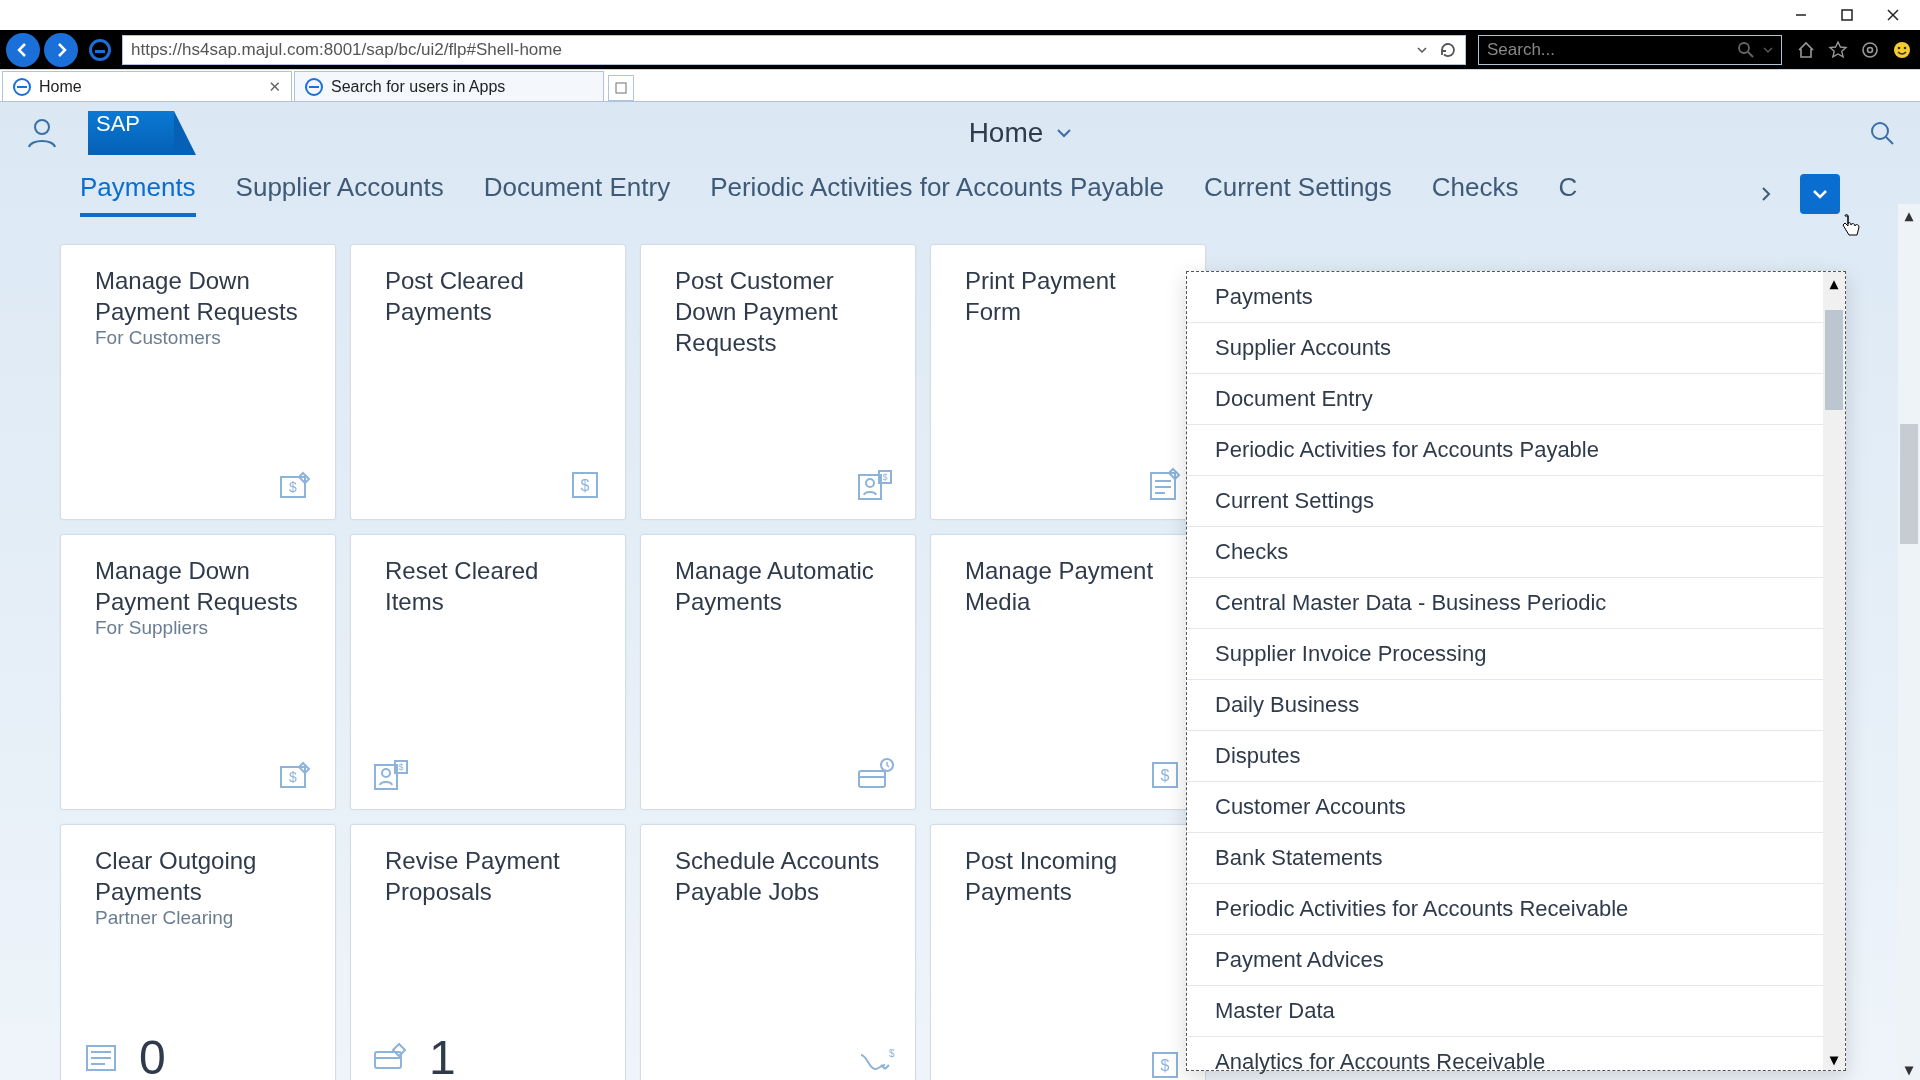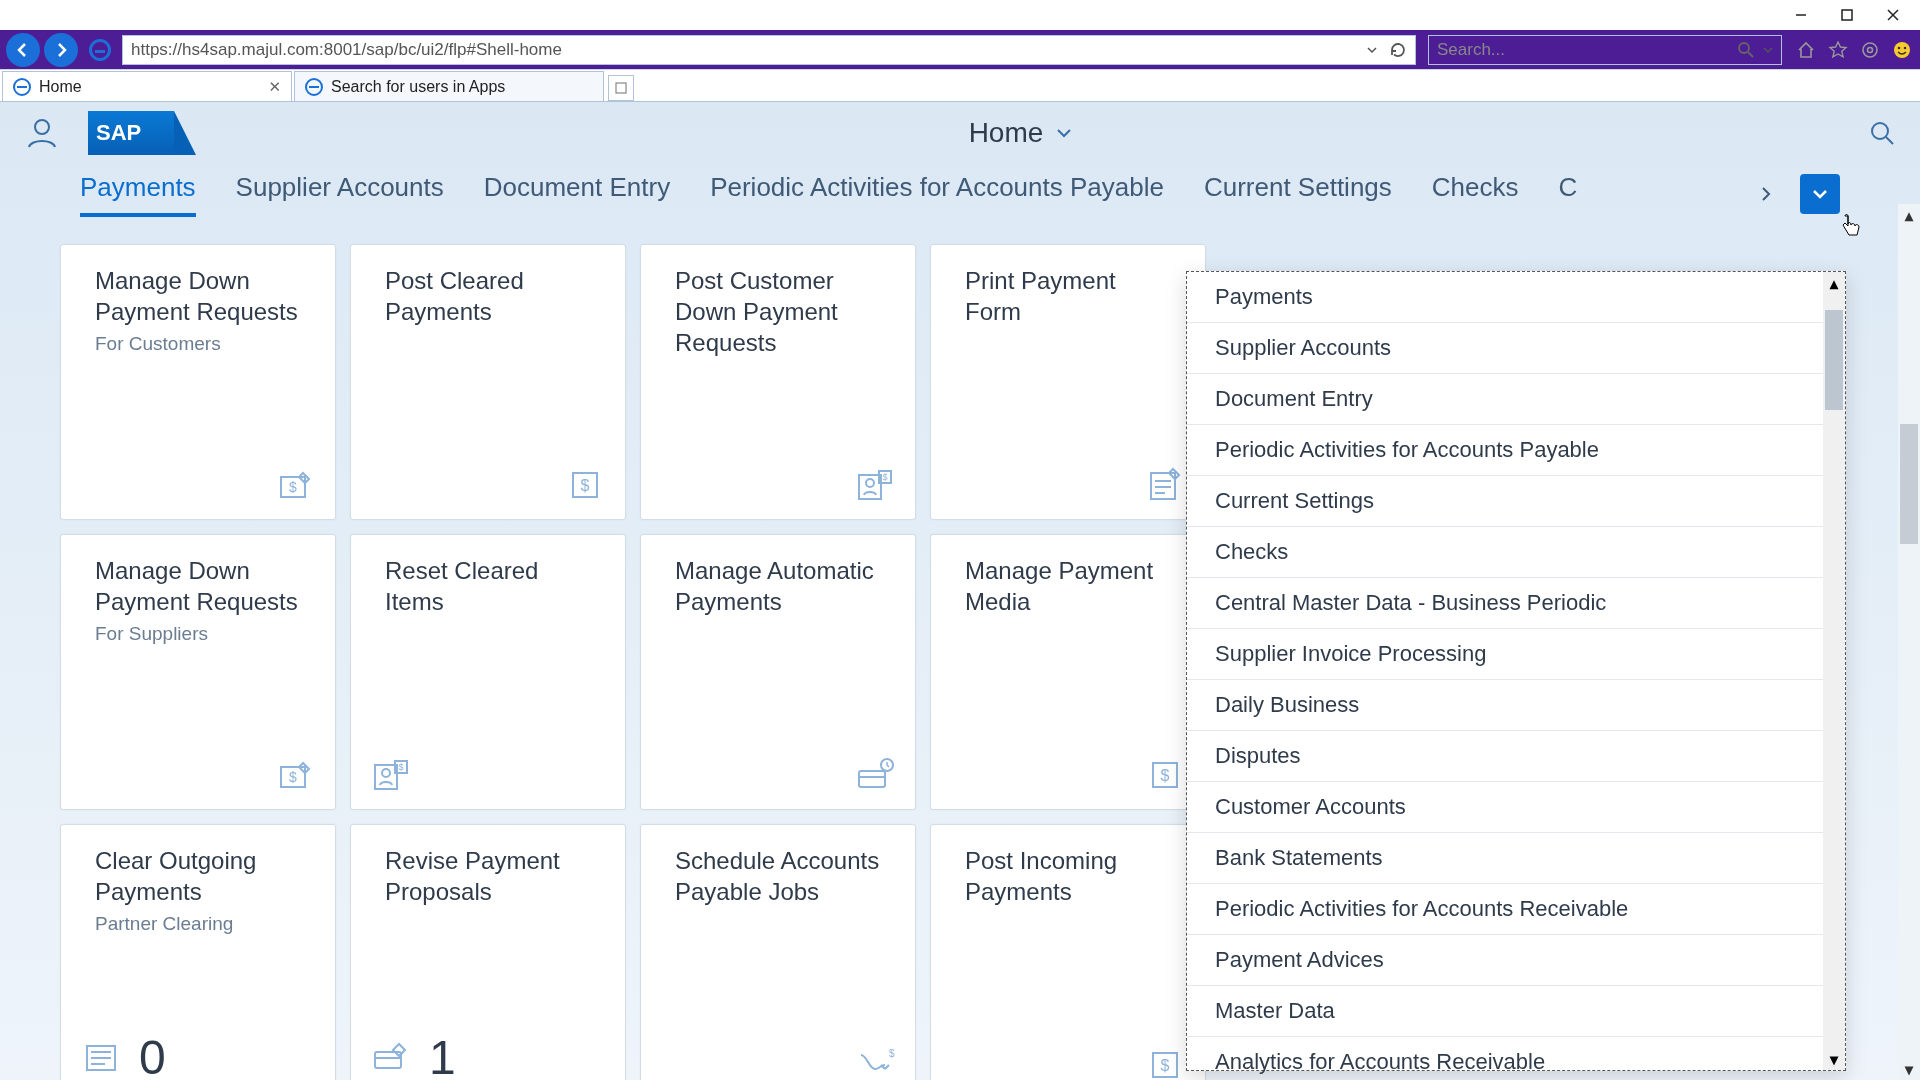--- a/index.html
+++ b/index.html
@@ -1,63 +1,63 @@
 <!DOCTYPE html>
 <html><head>
 <meta charset="utf-8">
 <style>
   * { box-sizing: border-box; margin: 0; padding: 0; font-family: "Segoe UI", Arial, sans-serif; }
   body { width:1920px; height:1080px; overflow:hidden; background:#fff; position:relative; }
 
   
   .titlebar { height:30px; background:#fff; display:flex; justify-content:flex-end; align-items:center; padding:0 4px; }
   .titlebar .winbtn { width:46px; height:30px; display:flex; align-items:center; justify-content:center; color:#222; }
-  .toolbar { height:40px; background:#4c1d95; display:flex; align-items:center; padding:0 6px; gap:4px; border-bottom:1px solid #ccd6e0; }
+  .toolbar { height:40px; background:#000000; display:flex; align-items:center; padding:0 6px; gap:4px; border-bottom:1px solid #ccd6e0; }
   .nav-circle { width:34px; height:34px; border-radius:50%; background:#1a6fd8; display:flex; align-items:center; justify-content:center; color:#fff; }
   .nav-circle svg { width:16px; height:16px; }
   .ie-icon { width:28px; height:28px; margin:0 4px; display:flex; align-items:center; justify-content:center; }
   .ie-e { width:22px; height:22px; border-radius:50%; border:3px solid #1a6fd8; position:relative; }
   .ie-e::after { content:""; position:absolute; left:3px; right:3px; top:8px; height:3px; background:#1a6fd8; }
   .addr { flex:1; height:30px; border:1px solid #b0c3da; background:#fff; display:flex; align-items:center; padding:0 8px; color:#555; font-size:17px; }
   .addr .drop { margin-left:auto; display:flex; gap:12px; align-items:center; color:#555; }
-  .searchbox { width:354px; height:30px; border:1px solid #b0c3da; margin-left:8px; display:flex; align-items:center; padding:0 8px; color:#888; font-size:17px; }
+  .searchbox { width:304px; height:30px; border:1px solid #b0c3da; margin-left:8px; display:flex; align-items:center; padding:0 8px; color:#888; font-size:17px; }
   .searchbox .mag { margin-left:auto; display:flex; gap:8px; align-items:center;}
   .tb-icons { display:flex; gap:8px; margin-left:8px; color:#888; }
   .tb-icons .ico { width:24px; height:24px; display:flex; align-items:center; justify-content:center; font-size:20px; }
 
   .tabstrip { height:32px; background:#fff; display:flex; align-items:flex-end; border-bottom:1px solid #b0c3da; }
   .btab { height:30px; padding:0 10px; display:flex; align-items:center; gap:8px; font-size:16px; color:#222; border:1px solid #b0c3da; border-bottom:none; background:#f4f8fd; margin-left:2px;}
   .btab.active { background:#fff; }
   .btab .ie-mini { width:18px; height:18px; border-radius:50%; border:2px solid #1a6fd8; position:relative; }
   .btab .ie-mini::after { content:""; position:absolute; left:2px; right:2px; top:6px; height:2px; background:#1a6fd8; }
   .btab .close { margin-left:12px; color:#666; font-size:15px;}
   .newtab { width:26px; height:26px; border:1px solid #b0c3da; margin-left:4px; display:flex; align-items:center; justify-content:center; font-size:14px; }
 
   
   .sap-page { position:relative; height:978px; background:linear-gradient(#dbe8f4,#eef4fa); }
   .sap-header { height:62px; display:flex; align-items:center; padding:0 24px; }
   .sap-header .person { width:36px; height:36px; margin-right:28px; color:#3a6fa6; }
-  .sap-logo { width:86px; height:44px; background:linear-gradient(#0a79d4,#0660b5); position:relative; display:flex; align-items:center; justify-content:flex-start; color:#fff; font-weight:bold; font-size:22px; padding-left:8px;}
+  .sap-logo { width:86px; height:44px; background:linear-gradient(#0a79d4,#0660b5); position:relative; display:flex; justify-content:flex-start; color:#fff; font-weight:normal; font-size:22px; padding-left:8px;}
   .sap-logo::after { content:""; position:absolute; right:-22px; top:0; border-top:44px solid transparent; border-left:22px solid #0660b5; }
   .sap-header .center { flex:1; display:flex; justify-content:center; align-items:center; gap:12px; color:#2f3b4b; font-size:28px; }
   .sap-header .center .chev { width:18px; height:18px; color:#3a6fa6; }
   .sap-header .search { width:28px; height:28px; color:#3a6fa6; }
 
   .anchorbar { height:60px; display:flex; align-items:center; padding:0 80px 0 80px; position:relative; }
   .anchorbar .tabs { display:flex; gap:40px; flex:1; overflow:hidden; white-space:nowrap;}
   .anchorbar .tab { font-size:26px; color:#3f5a77; padding-bottom:10px; cursor:pointer;}
   .anchorbar .tab.active { color:#0a6ed1; border-bottom:4px solid #0a6ed1; }
   .anchorbar .scroll-right { width:30px; text-align:center; color:#3f5a77; font-size:24px;}
   .anchorbar .overflow-btn { width:40px; height:40px; background:#0a6ed1; color:#fff; display:flex; align-items:center; justify-content:center; border-radius:4px; margin-left:12px; cursor:pointer;}
   .cursor-hand { position:absolute; right:58px; top:50px; width:22px; height:26px; z-index:20; color:#000; }
 
   .tilegrid { padding:20px 60px; display:grid; grid-template-columns:repeat(4, 276px); grid-auto-rows:276px; gap:14px; }
   .tile { background:#fff; border:1px solid #d4dde6; border-radius:3px; box-shadow:0 0 2px rgba(0,0,0,0.05); padding:20px 34px; display:flex; flex-direction:column; position:relative;}
   .tile .title { font-size:24px; color:#2f3b4b; line-height:1.3; }
-  .tile .sub { font-size:19px; color:#6a7d91; margin-top:6px; }
+  .tile .sub { font-size:19px; color:#6a7d91; }
   .tile .iconarea { position:absolute; bottom:14px; right:20px; display:flex; align-items:center; gap:12px;}
   .tile .iconarea.left-icon { left:20px; right:auto; }
   .tile .iconarea .ticon { width:40px; height:40px; color:#8db3da; }
   .tile .iconarea .num { font-size:48px; color:#2f3b4b; margin-left:6px;}
 
   
   .overflow-menu { position:absolute; top:271px; left:1186px; width:660px; background:#fff; border:1px dashed #555; box-shadow:0 6px 20px rgba(0,0,0,0.15); z-index:10; max-height:800px; }
   .overflow-menu .item { padding:12px 28px; font-size:22px; color:#2f3b4b; border-bottom:1px solid #e4e8ed; cursor:pointer;}
   .overflow-menu .item:first-child { background:#f0f6fc;}
   .overflow-menu .scrollbar { position:absolute; right:0; top:0; bottom:0; width:22px; background:#f0f0f0;}

